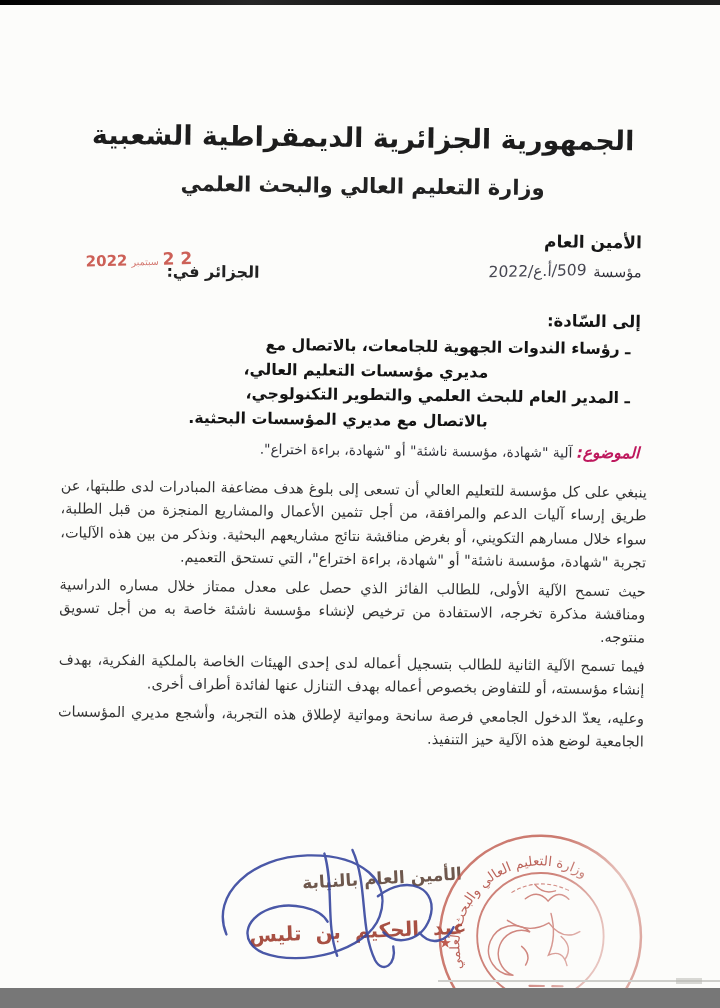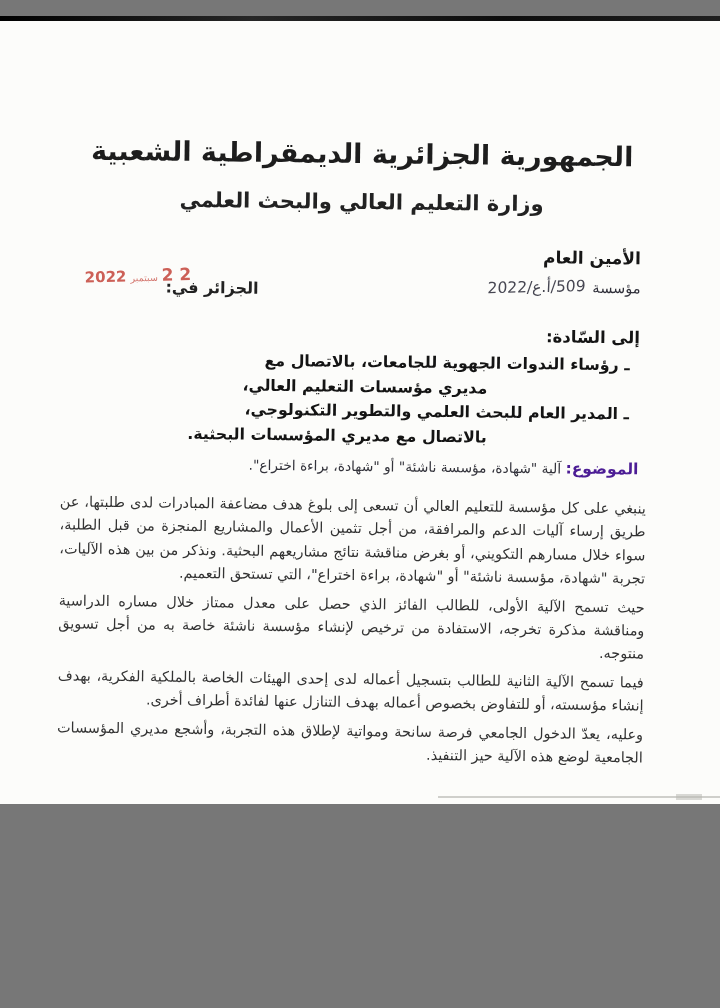--- a/index.html
+++ b/index.html
@@ -1,17 +1,17 @@
 <!DOCTYPE html>
 <html lang="ar"><head>
 <meta charset="utf-8">
 <style>
   html,body{margin:0;padding:0;background:#777;}
   .page{
-    position:relative;width:720px;height:788px;margin:16px auto;
+    position:relative;width:720px;height:988px;margin:0 auto;
     background:#fcfcfa;overflow:hidden;
     font-family:"DejaVu Sans",sans-serif;color:#2b2b2b;
   }
   .scan-top-edge{position:absolute;top:0;left:0;width:720px;height:5px;
     background:linear-gradient(to right,#000 0%,#262626 35%,#0d0d0d 70%,#1f1f1f 100%);}
   .scan-bottom-line{position:absolute;bottom:6px;right:0;width:282px;height:2px;background:#cfcfcb;}
   .scan-bottom-notch{position:absolute;bottom:4px;right:18px;width:26px;height:6px;background:#b9b9b4;opacity:.55;}
 
   .tilt{position:absolute;inset:0;transform:rotate(0.7deg);transform-origin:50% 40%;}
 
@@ -33,21 +33,21 @@
   .datestamp .y{font-size:15px;font-weight:bold;}
 
   
   .to-heading{position:absolute;top:309px;right:80px;font-size:16.5px;font-weight:bold;direction:rtl;color:#141414;}
   .to-list{position:absolute;top:334px;right:90px;width:545px;direction:rtl;text-align:right;
     font-size:15.8px;font-weight:bold;line-height:24.5px;color:#141414;}
   .to-list .cont{padding-right:142px;}
 
   
   .subject{position:absolute;top:441px;right:80px;width:575px;direction:rtl;text-align:right;font-size:13.8px;color:#33333b;}
-  .subject b{font-size:15.5px;color:#4c1d95;}
+  .subject b{font-size:15.5px;color:#be185d;font-style:italic;}
 
   
   .body-text{position:absolute;top:478px;left:62px;width:586px;direction:rtl;
     text-align:justify;font-size:14.4px;line-height:23.4px;color:#333;}
   .body-text p{margin:0 0 5px 0;}
 
   
   .sig-title{position:absolute;top:872px;left:188px;width:280px;direction:rtl;text-align:right;
     font-size:17px;font-weight:bold;letter-spacing:1px;color:#6e584d;transform:rotate(-4deg);}
   .sig-name{position:absolute;top:921px;left:178px;width:295px;direction:rtl;text-align:right;

